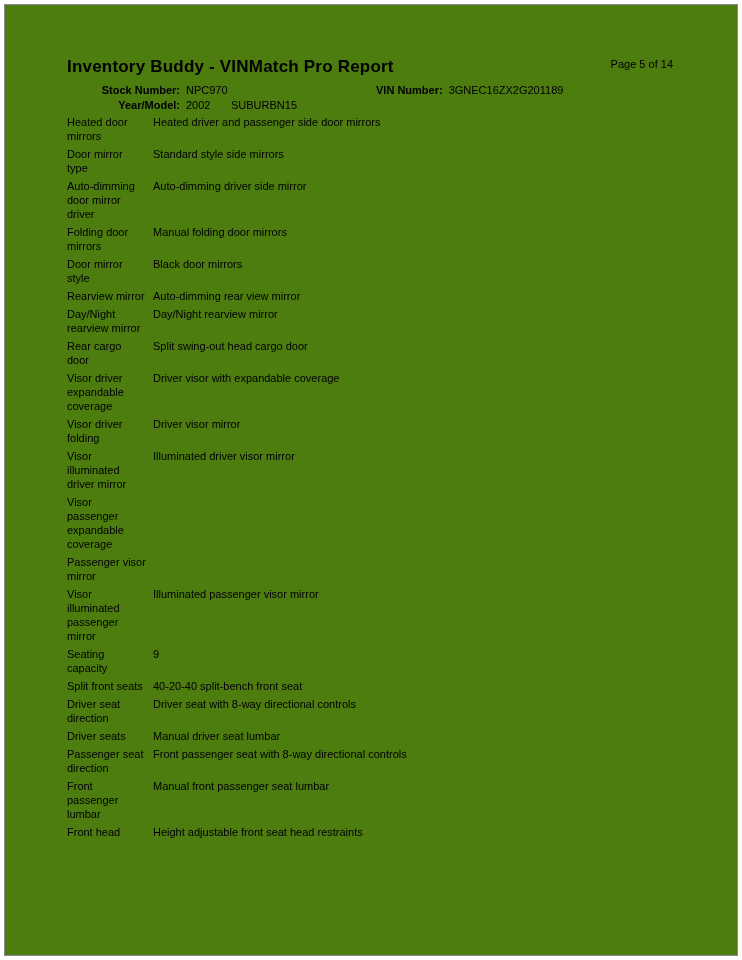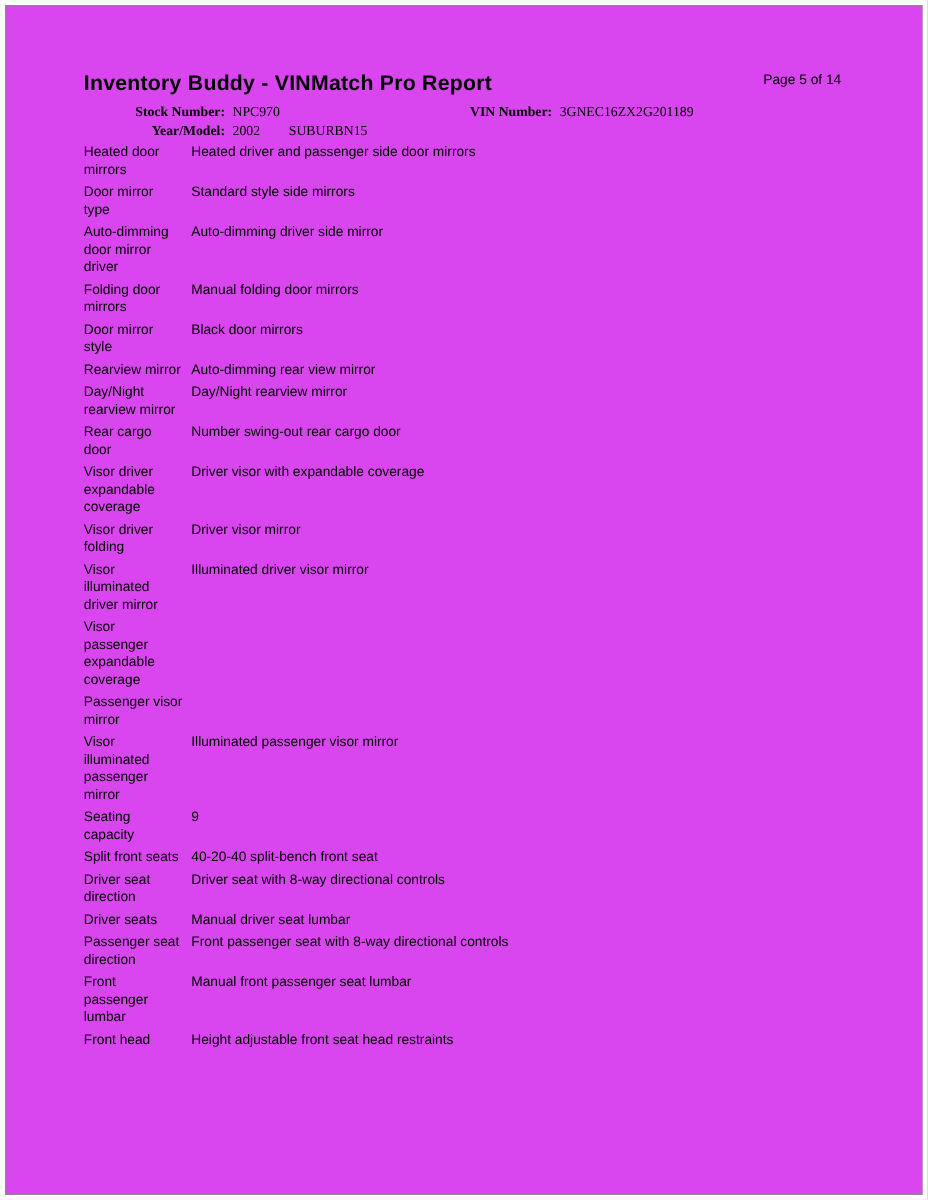--- a/index.html
+++ b/index.html
@@ -17,21 +17,21 @@
   }
   .page {
     position: absolute;
     left: 4px;
     top: 4px;
     right: 4px;
     bottom: 4px;
     border: 1px solid #8a8a8a;
     box-sizing: border-box;
     overflow: hidden;
-    background: #d946ef;
+    background: #4d7c0f;
   }
   .content {
     padding: 52px 64px 0 62px;
   }
   .title-row {
     display: flex;
     justify-content: space-between;
     align-items: flex-start;
   }
   .report-title {
@@ -46,21 +46,20 @@
     white-space: nowrap;
   }
   .meta {
     margin-top: 6px;
     font-size: 11px;
   }
   .meta-row {
     display: flex;
     line-height: 15px;
     white-space: nowrap;
-    font-family: Liberation Serif, serif;
   }
   .mlabel {
     font-weight: bold;
     width: 113px;
     text-align: right;
     flex: none;
   }
   .mval {
     margin-left: 6px;
   }
@@ -150,21 +149,21 @@
           <div class="spec-value">Auto-dimming rear view mirror</div>
         </div>
 
         <div class="spec-row">
           <div class="spec-label">Day/Night rearview mirror</div>
           <div class="spec-value">Day/Night rearview mirror</div>
         </div>
 
         <div class="spec-row">
           <div class="spec-label">Rear cargo door</div>
-          <div class="spec-value">Number swing-out rear cargo door</div>
+          <div class="spec-value">Split swing-out head cargo door</div>
         </div>
 
         <div class="spec-row">
           <div class="spec-label">Visor driver expandable coverage</div>
           <div class="spec-value">Driver visor with expandable coverage</div>
         </div>
 
         <div class="spec-row">
           <div class="spec-label">Visor driver folding</div>
           <div class="spec-value">Driver visor mirror</div>

